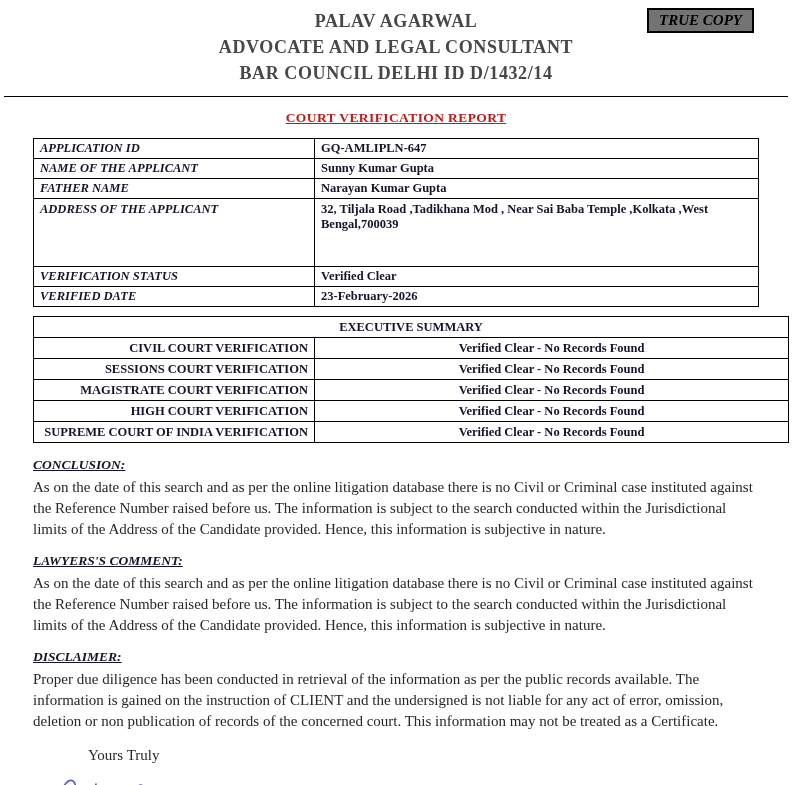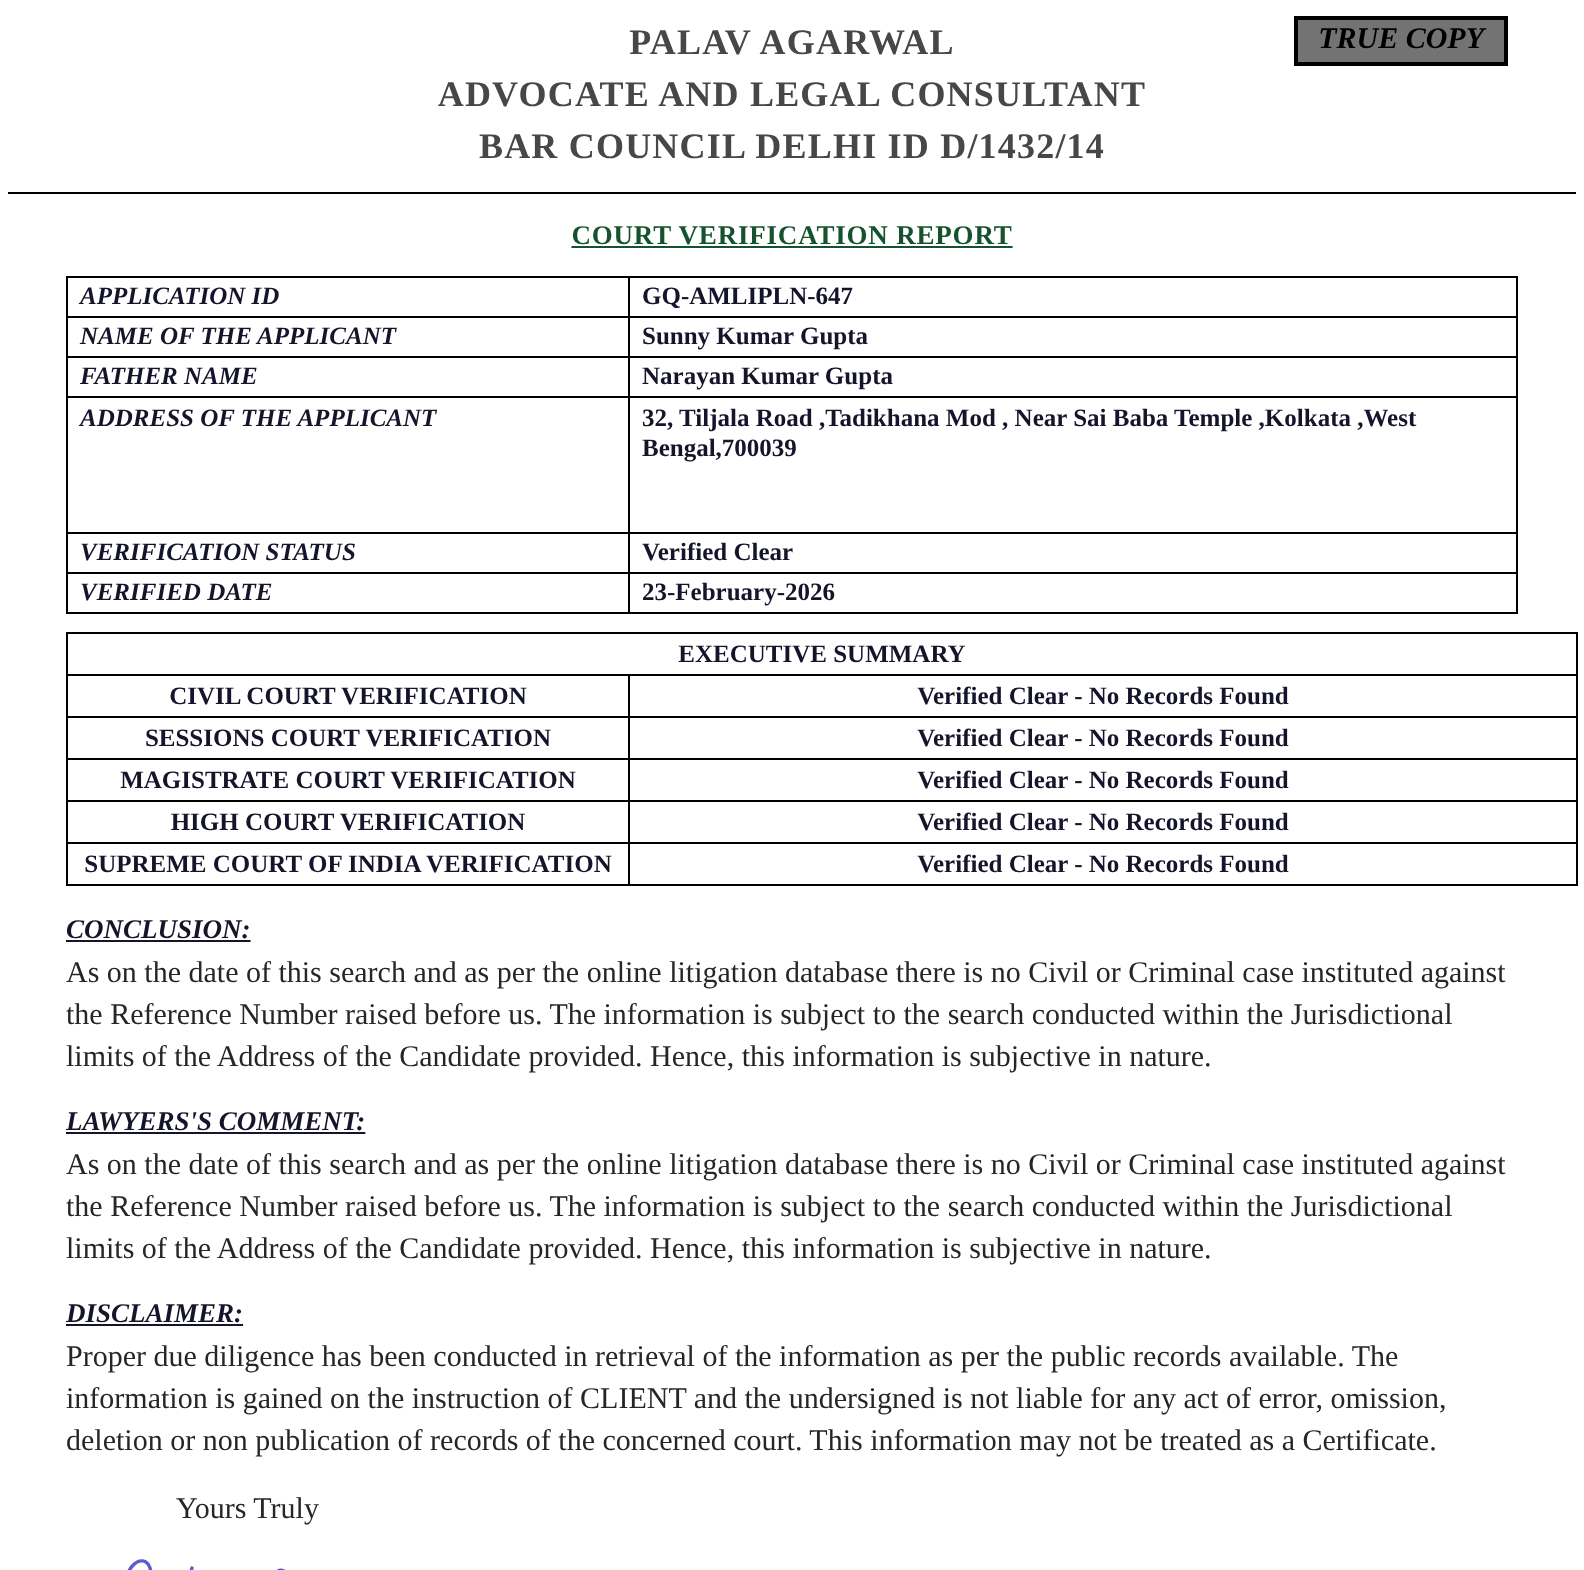--- a/index.html
+++ b/index.html
@@ -45,21 +45,21 @@
     border-top: 1.6px solid #000;
     margin: 10px 4px 0 4px;
   }
   .report-title {
     text-align: center;
     font-weight: bold;
     font-size: 13.5px;
     text-decoration: underline;
     letter-spacing: 0.4px;
     margin-top: 13px;
-    color: #14532d;
+    color: #b91c1c;
   }
   
   table.info {
     border-collapse: collapse;
     width: 726px;
     margin: 12px 0 0 33px;
     font-size: 12.5px;
     font-weight: bold;
     color: #14142b;
   }
@@ -77,21 +77,21 @@
     margin: 9px 0 0 33px;
     font-size: 12.5px;
     font-weight: bold;
     color: #14142b;
   }
   table.exec td, table.exec th {
     border: 1px solid #000;
     padding: 2.5px 6px;
   }
   table.exec th.exec-title { text-align: center; font-size: 12.5px; }
-  table.exec td.lbl { width: 268px; text-align: center; }
+  table.exec td.lbl { width: 268px; text-align: right; }
   table.exec td.val { text-align: center; }
   
   .sections {
     margin: 0 33px;
     color: #222222;
   }
   .section { margin-top: 14px; }
   .section-heading {
     font-weight: bold;
     font-size: 13.5px;

